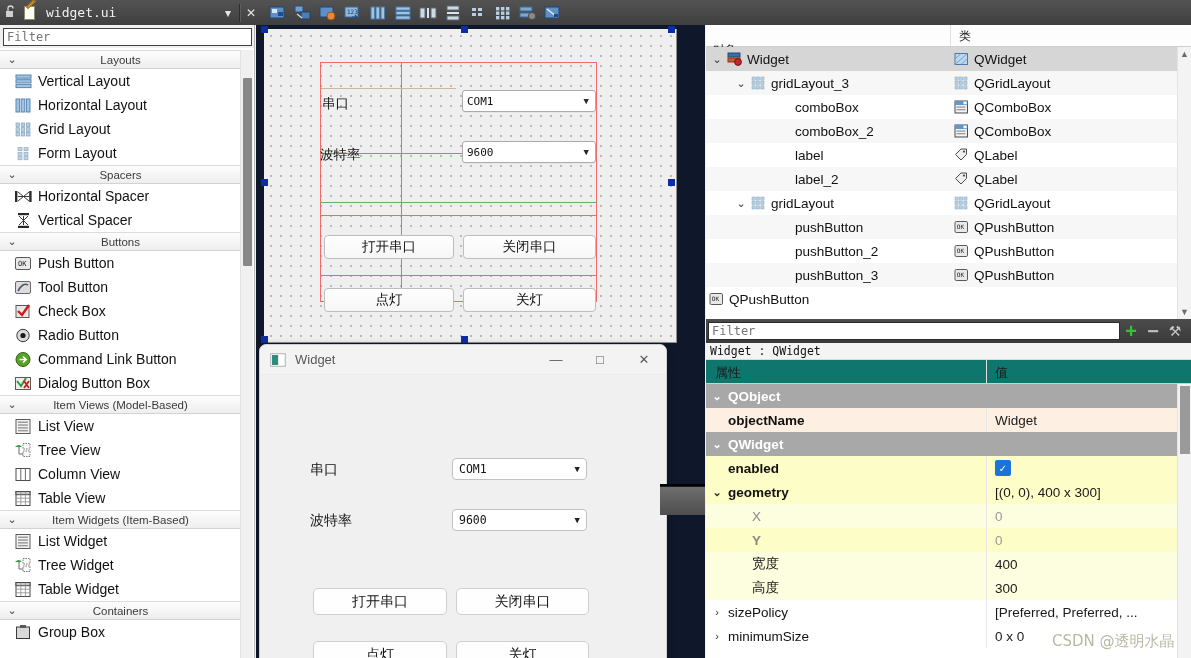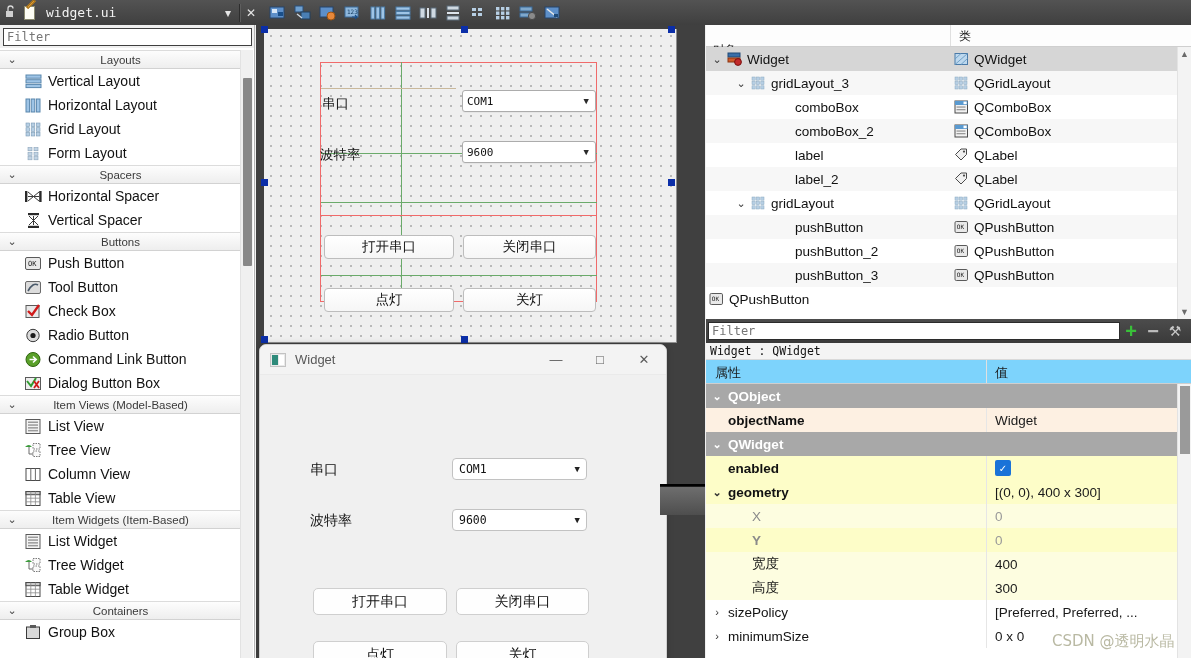--- a/index.html
+++ b/index.html
@@ -69,38 +69,38 @@
   .wb-list { position: absolute; left: 0; top: 25px; width: 241px; bottom: 0; overflow: hidden; }
   .wb-cat {
     height: 19px; display: flex; align-items: center;
     background: linear-gradient(#fdfdfd, #eeeeee);
     border-top: 1px solid #dcdcdc; border-bottom: 1px solid #d2d2d2;
     font-size: 11.5px; color: #3a3a3a;
   }
   .wb-cat .chev { width: 24px; text-align: center; font-size: 11px; color: #4a4a4a; }
   .wb-cat .cattxt { flex: 1 1 auto; text-align: center; padding-right: 24px; }
   .wb-item {
-    height: 24px; display: flex; align-items: center; padding-left: 20px;
+    height: 24px; display: flex; align-items: center; padding-left: 10px;
     font-size: 14px; color: #111; background: #fff;
   }
   .wb-item .ico { width: 26px; height: 22px; flex: 0 0 auto; display: flex; align-items: center; justify-content: center; }
   .wb-item .lbl { padding-left: 2px; }
   .lp-scroll {
     position: absolute; right: 1px; top: 25px; width: 13px; bottom: 0;
     background: #f0f0f0; border-left: 1px solid #e2e2e2;
   }
   .lp-thumb {
     position: absolute; left: 2px; top: 28px; width: 9px; height: 188px;
     background: #888888; border-radius: 1px;
   }
 
   
   .centerarea {
     position: absolute; left: 256px; top: 25px; width: 449px; height: 633px;
-    background: #404040; overflow: hidden;
+    background: #0f172a; overflow: hidden;
   }
   .canvas {
     position: absolute; left: 8px; top: 4px; width: 413px; height: 314px;
     background: #efefef;
     background-image: radial-gradient(#b9b9b9 0.8px, transparent 0.9px);
     background-size: 10px 10px; background-position: 2px 2px;
     border-right: 1px solid #8f8f8f; border-bottom: 1px solid #8f8f8f;
   }
   .handle { position: absolute; width: 7px; height: 7px; background: #0b2ea8; }
   .redbox {
@@ -229,21 +229,21 @@
   .pf-wrench { color: #c9c9c9; font-size: 14px; }
 
   .pbreadcrumb {
     position: absolute; left: 0; top: 318px; width: 485px; height: 17px;
     background: #f4f4f4; border-bottom: 1px solid #d9d9d9;
     font-family: "DejaVu Sans Mono", monospace; font-size: 11.5px; color: #111;
     padding: 1px 0 0 4px;
   }
   .prop-head {
     position: absolute; left: 0; top: 335px; width: 485px; height: 24px;
-    background: #7dd3fc; border-bottom: 1px solid #cfcfcf; display: flex; font-size: 13px;
+    background: #0f766e; border-bottom: 1px solid #cfcfcf; display: flex; font-size: 13px;
   }
   .prop-head .c1 { width: 281px; padding: 4px 0 0 9px; border-right: 1px solid #e0e0e0; }
   .prop-head .c2 { flex: 1 1 auto; padding: 4px 0 0 8px; }
 
   .prop-rows { position: absolute; left: 0; top: 359px; width: 471px; bottom: 0; overflow: hidden; }
   .prow { height: 24px; display: flex; align-items: center; font-size: 13.5px; }
   .prow .pn { width: 281px; height: 24px; display: flex; align-items: center; border-right: 1px solid #e6e6e6; }
   .prow .pv { flex: 1 1 auto; height: 24px; display: flex; align-items: center; padding-left: 8px; }
   .prow .pchev { width: 22px; text-align: center; font-size: 11px; color: #333; flex: 0 0 auto; }
   .prow.group { background: #a8a8a8; color: #fff; font-weight: bold; }

